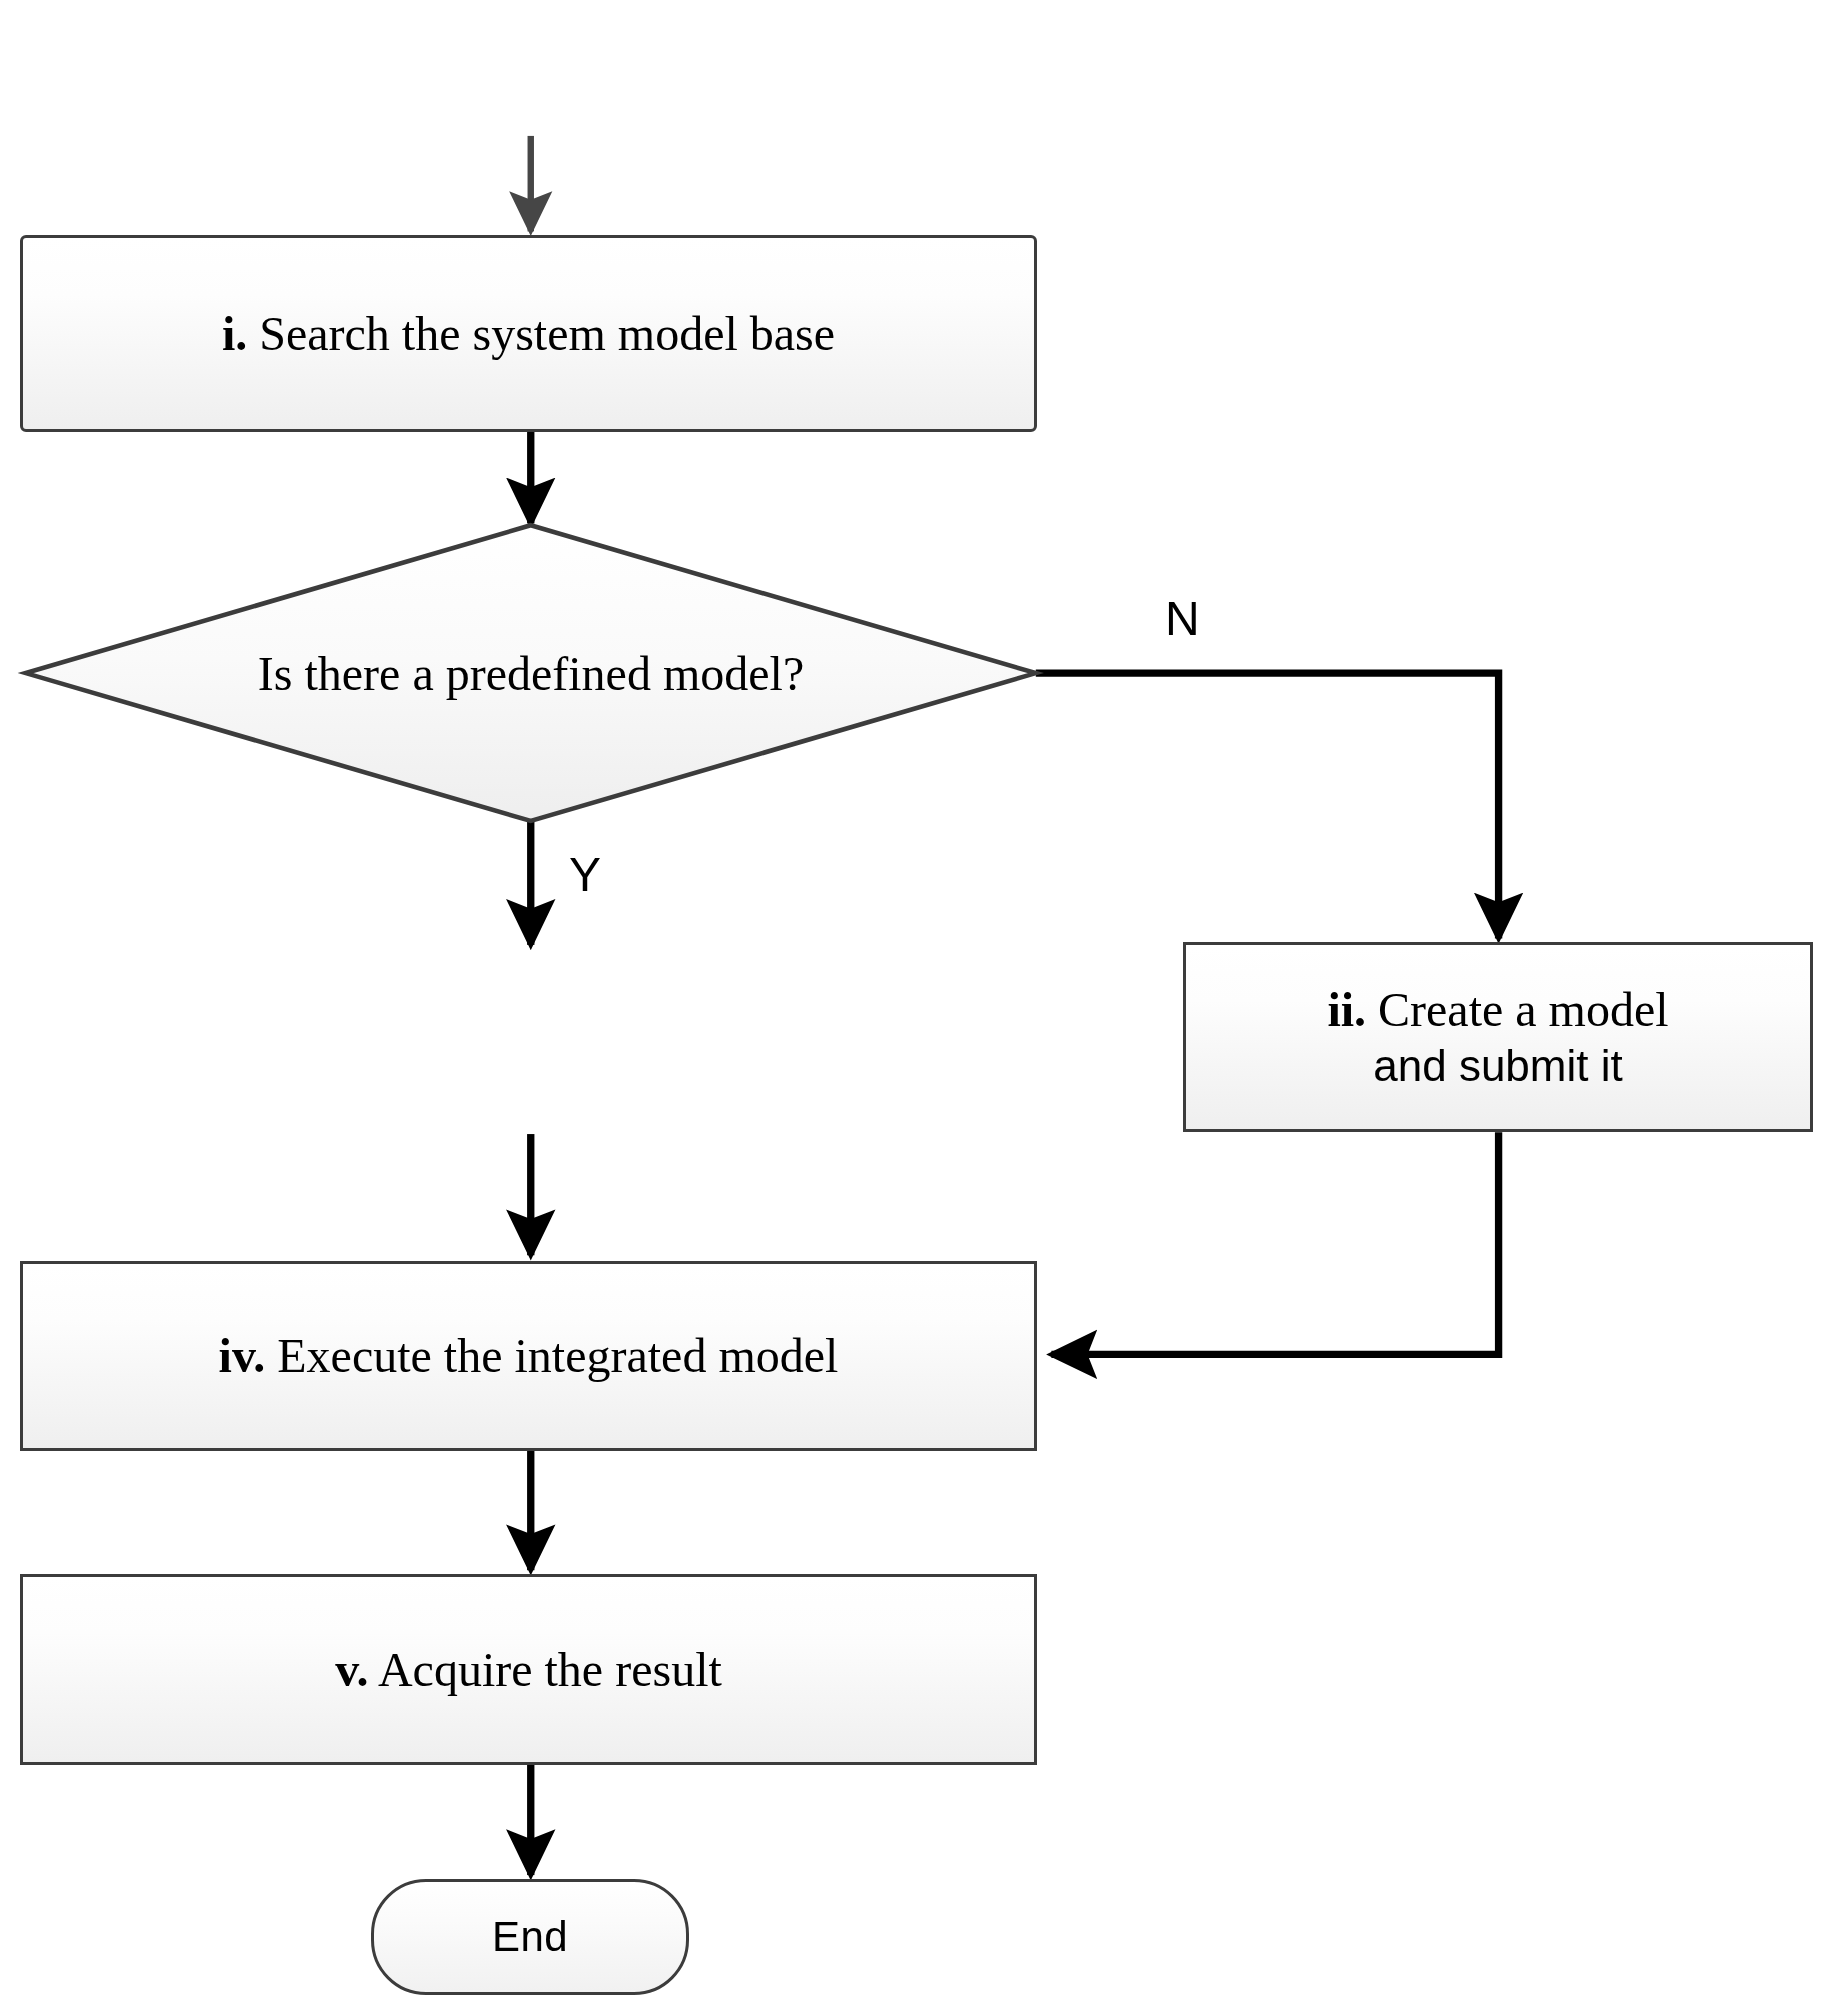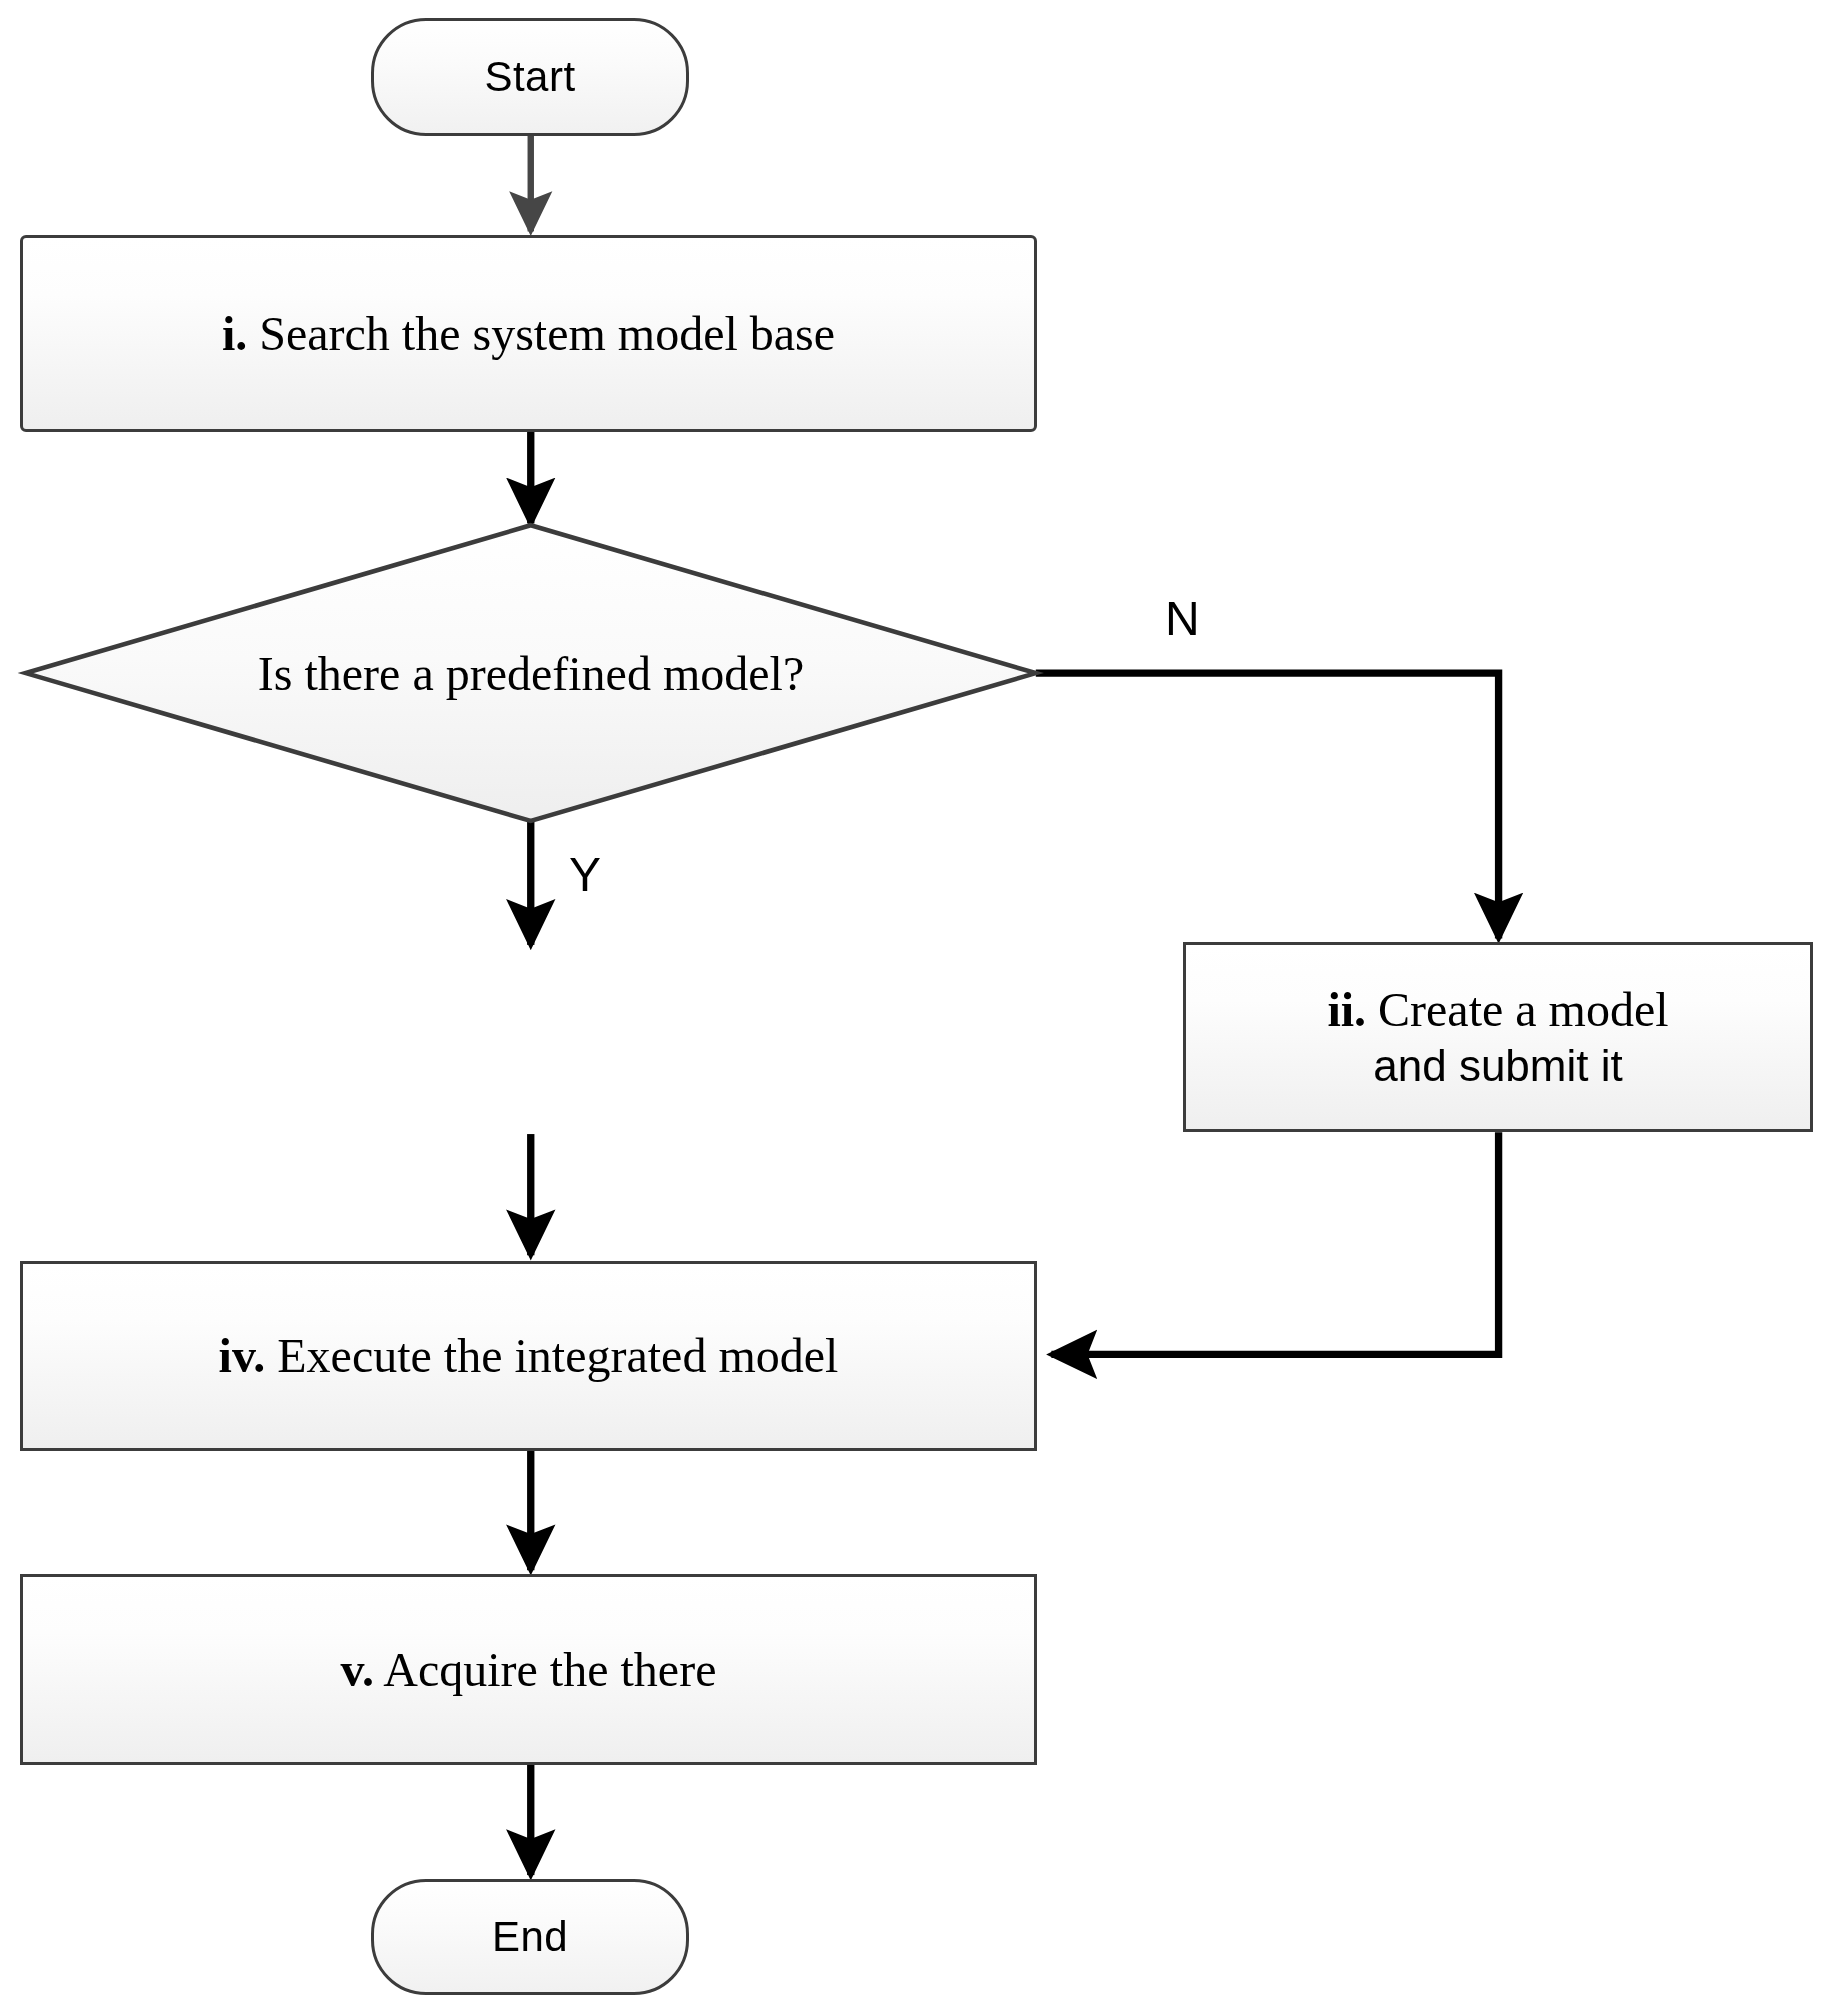--- a/index.html
+++ b/index.html
@@ -142,23 +142,20 @@
     <polygon points="578,572 1128,733 578,894 28,733" fill="url(#diamondGrad)" stroke="#3c3c3c" stroke-width="5"></polygon>
     <defs>
       <linearGradient id="diamondGrad" x1="0" y1="0" x2="0" y2="1">
         <stop offset="0%" stop-color="#ffffff"></stop>
         <stop offset="45%" stop-color="#fafafa"></stop>
         <stop offset="100%" stop-color="#eeeeee"></stop>
       </linearGradient>
     </defs>
   </svg>
 
-  <div class="terminal" style="left:371px; top:18.4px; width:318px; height:118px;">
-    <span>Start</span>
-  </div>
 
   <div class="process" style="left:20px; top:235px; width:1017px; height:197px;border-radius:6px;">
     <div class="ptext">
       <span class="num">i.</span>
       <span class="lbl">Search the system model base</span>
     </div>
   </div>
 
   <div class="decision" style="left:26px; top:525px; width:1010px; height:296px;">
     <div class="dlabel">
@@ -185,21 +182,21 @@
     <div class="ptext">
       <span class="num">ii.</span>
       <span class="lbl">Create a model</span>
       <span class="line2">and submit it</span>
     </div>
   </div>
 
   <div class="process" style="left:20px; top:1574px; width:1017px; height:191px;">
     <div class="ptext">
       <span class="num">v.</span>
-      <span class="lbl">Acquire the there</span>
+      <span class="lbl">Acquire the result</span>
     </div>
   </div>
 
   <div class="terminal" style="left:371px; top:1879px; width:318px; height:116px;">
     <span>End</span>
   </div>
 
 </div>
 
 

